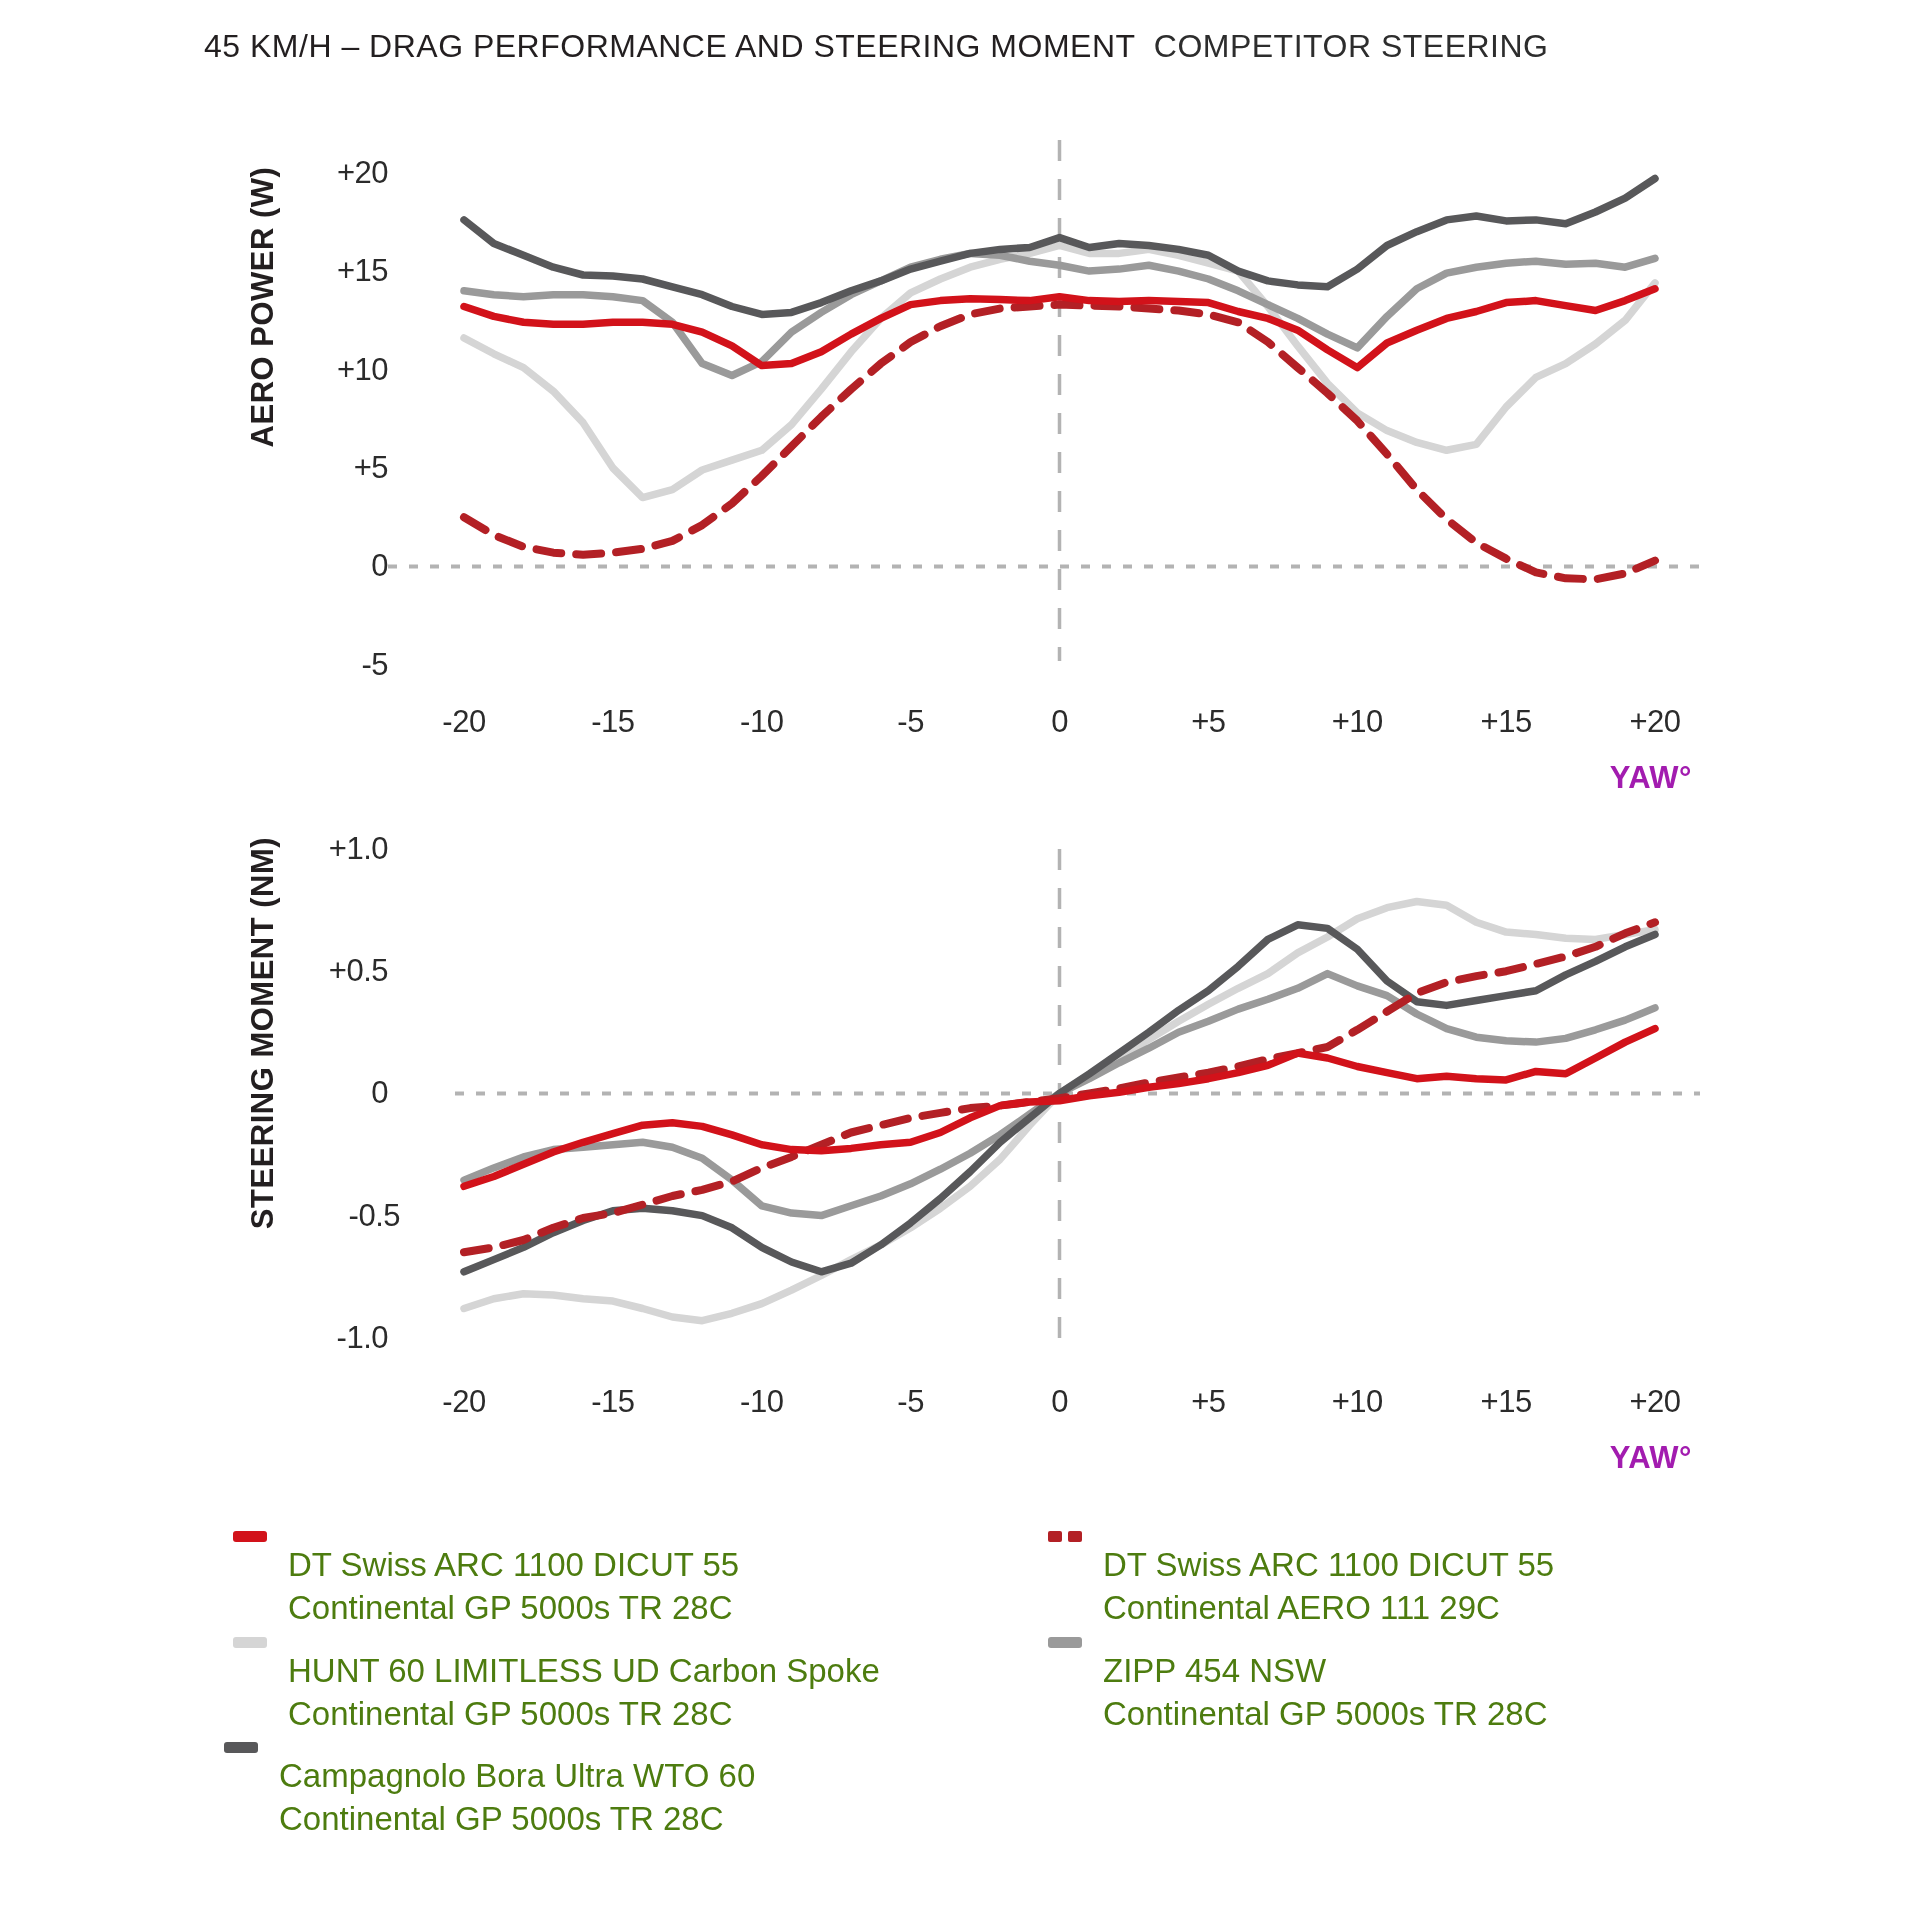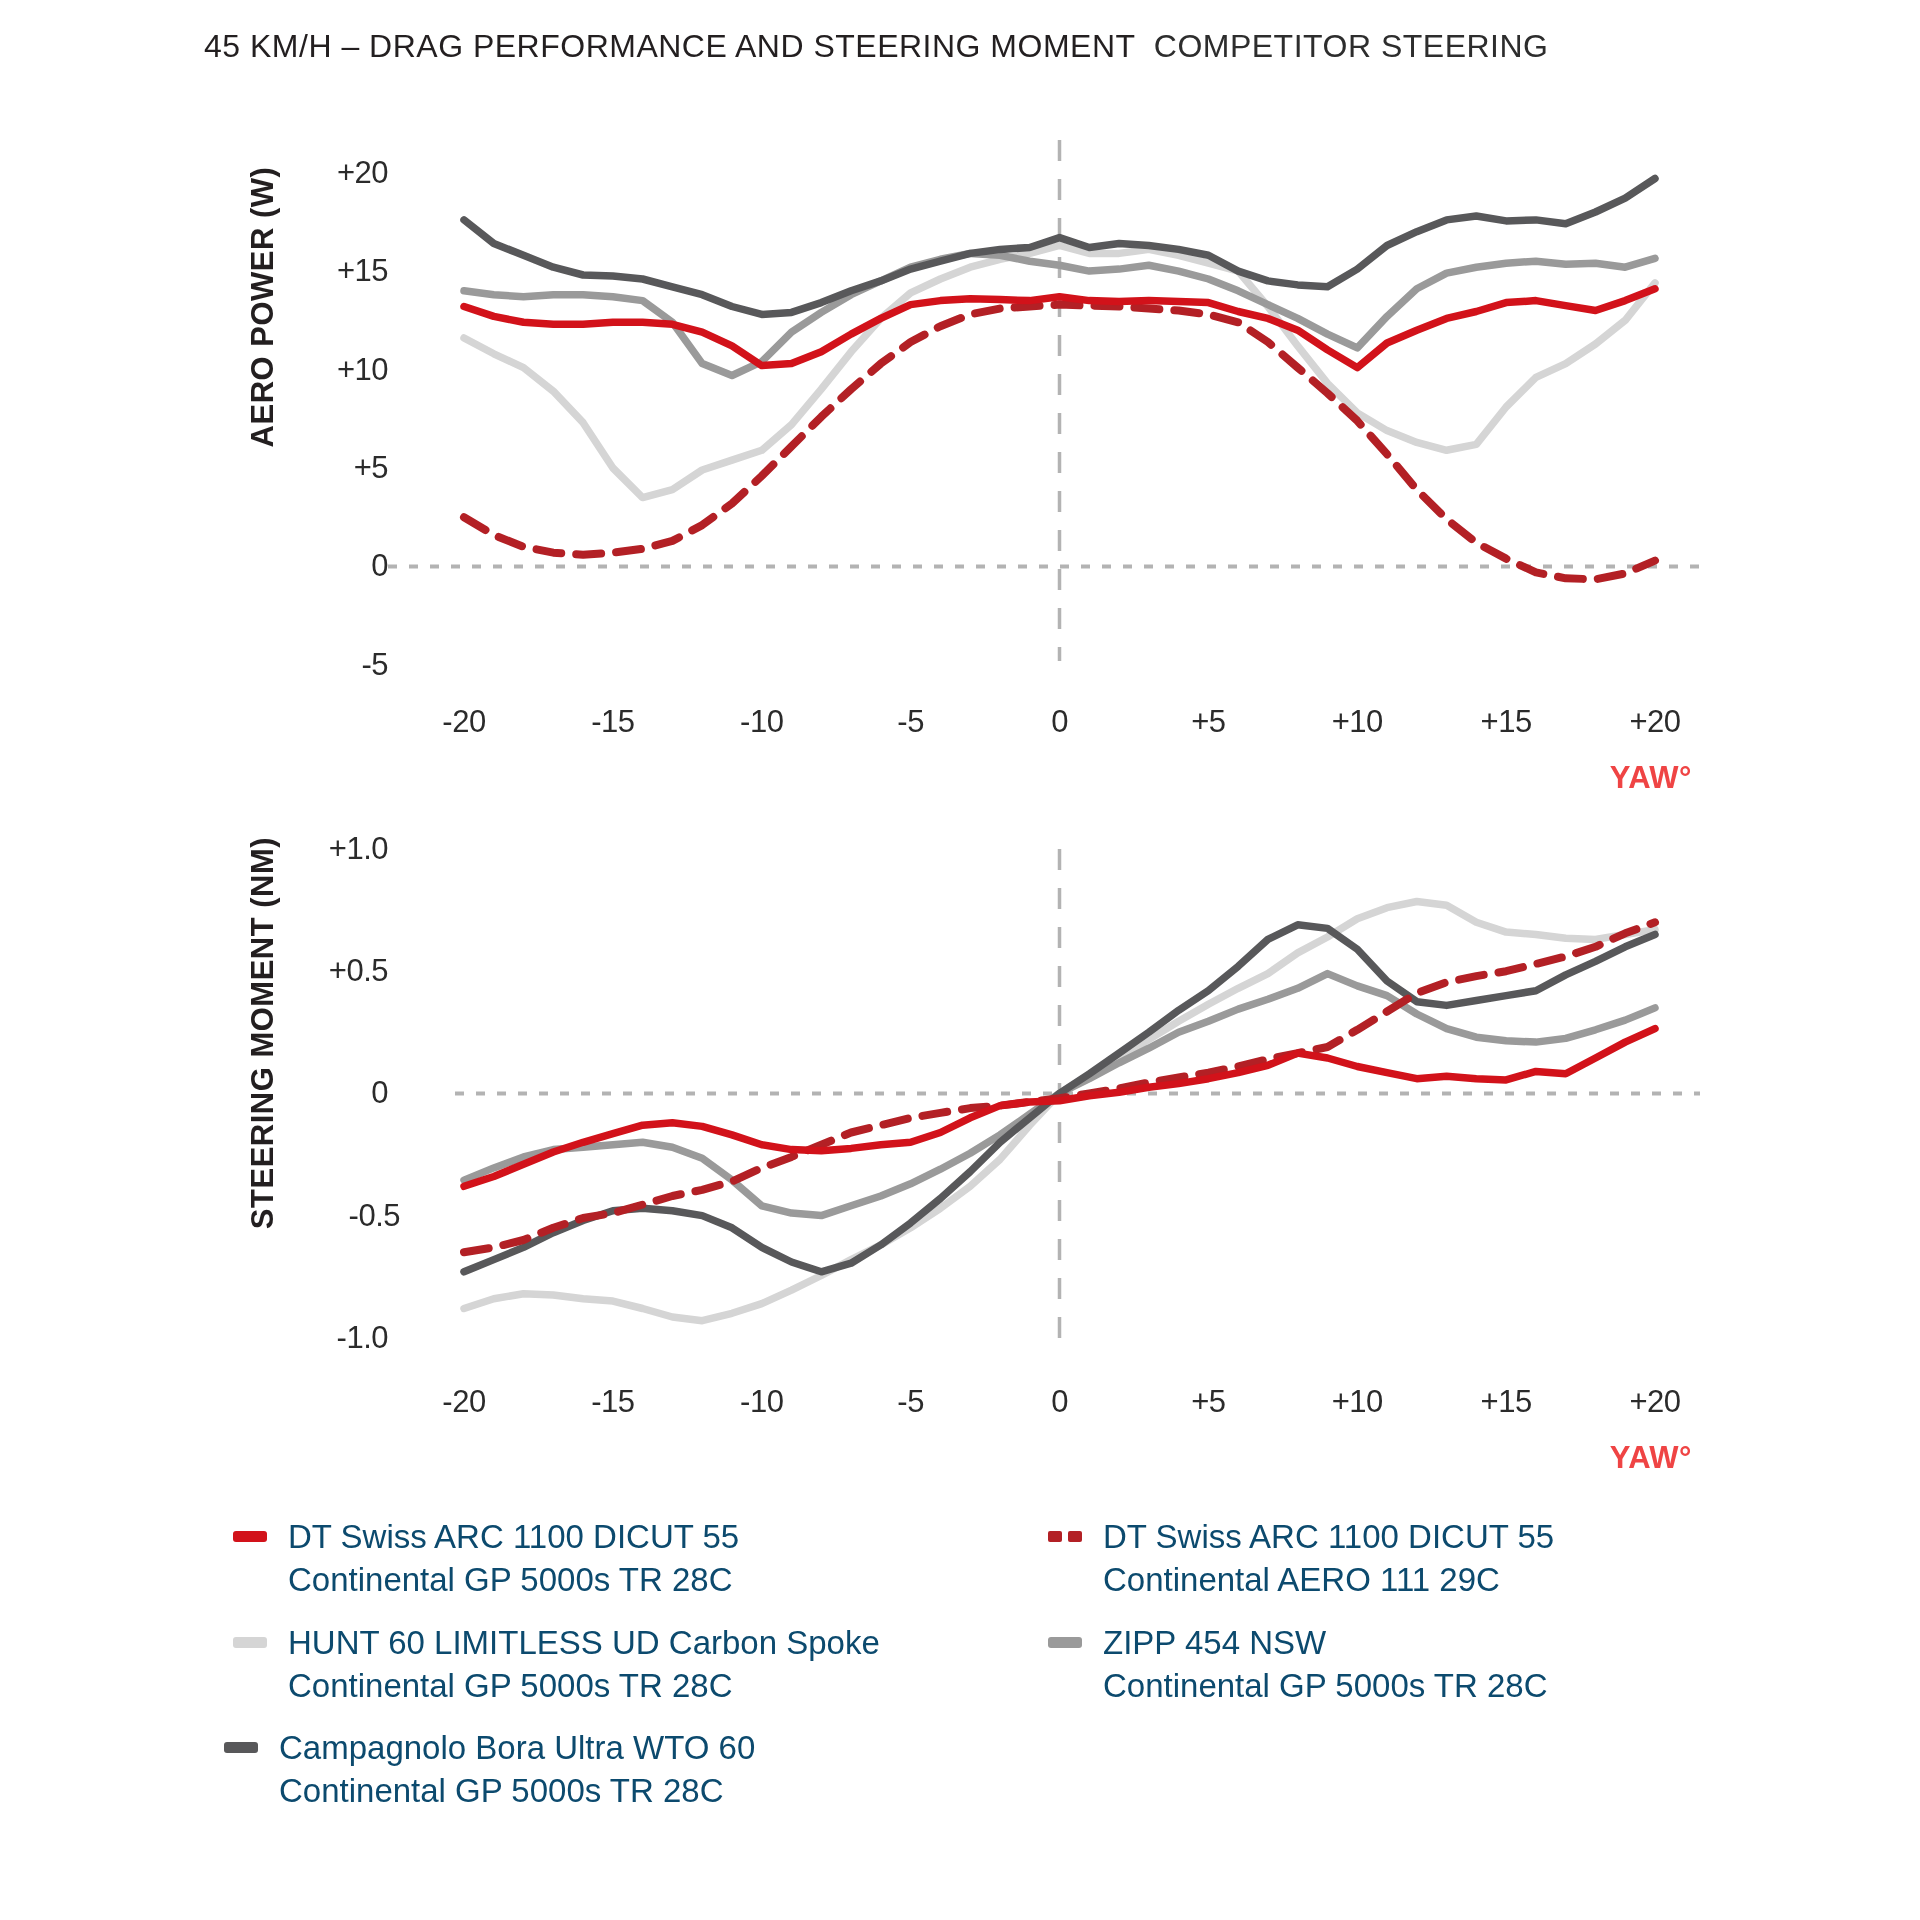--- a/index.html
+++ b/index.html
@@ -10,35 +10,35 @@
   .page-title{left:204px;top:28px;font-size:32px;letter-spacing:.5px;color:#231f20;white-space:nowrap;}
   .page-title .t-bold{font-weight:400;}
   .page-title .t-reg{font-weight:400;color:#2d2d2d;}
   .ylabel{font-weight:700;font-size:31px;color:#231f20;white-space:nowrap;letter-spacing:.5px;
           transform:translate(-50%,-50%) rotate(-90deg);}
   .ylabel-top{left:263px;top:307px;}
   .ylabel-bottom{left:263px;top:1033px;}
   .tick{position:absolute;font-size:31px;color:#2b2b2b;letter-spacing:-.5px;line-height:38px;white-space:nowrap;}
   .xtick{transform:translateX(-50%);}
   .ytick{text-align:right;}
-  .yaw-unit{font-weight:700;font-size:31px;color:#ef4444;letter-spacing:.5px;}
+  .yaw-unit{font-weight:700;font-size:31px;color:#a21caf;letter-spacing:.5px;}
   .yaw-top{right:228px;top:760px;}
   .yaw-bottom{right:228px;top:1440px;}
   .legend-item{position:absolute;}
   .li-0{left:233px;top:1515px;}
   .li-1{left:233px;top:1621px;}
   .li-2{left:224px;top:1726px;}
   .li-3{left:1048px;top:1515px;}
   .li-4{left:1048px;top:1621px;}
   .swatch{position:absolute;left:0;top:16px;width:34px;height:11px;border-radius:3px;}
   .swatch-dash{position:absolute;left:0;top:16px;width:34px;height:11px;}
   .swatch-dash span{position:absolute;top:0;width:14px;height:11px;border-radius:2px;}
   .swatch-dash span:first-child{left:0;}
   .swatch-dash span:last-child{right:0;}
-  .legend-text{margin-left:55px;font-size:33px;line-height:43px;color:#0c4a6e;white-space:nowrap;}
+  .legend-text{margin-left:55px;font-size:33px;line-height:43px;color:#4d7c0f;white-space:nowrap;margin-top:28px;}
 </style>
 </head>
 <body>
 
 <svg id="chart-svg" width="1920" height="1920" viewBox="0 0 1920 1920">
     <line x1="388" y1="566.4769230769231" x2="1700" y2="566.4769230769231" stroke="#b3b3b3" stroke-width="4" stroke-dasharray="9 12"></line>
     <line x1="1059.5" y1="140" x2="1059.5" y2="661" stroke="#b3b3b3" stroke-width="3.5" stroke-dasharray="21 18"></line>
     <polyline points="464.0,338.0 493.8,353.8 523.5,367.6 553.3,391.2 583.1,422.7 612.9,468.0 642.6,497.6 672.4,489.7 702.2,470.0 732.0,460.1 761.8,450.3 791.5,424.7 821.3,389.2 851.1,351.8 880.8,318.4 910.6,292.8 940.4,279.0 970.2,267.2 1000.0,259.3 1029.7,253.4 1059.5,245.5 1089.3,253.4 1119.1,253.4 1148.8,249.4 1178.6,255.3 1208.4,263.2 1238.2,271.1 1267.9,306.5 1297.7,345.9 1327.5,383.3 1357.3,412.9 1387.0,430.6 1416.8,442.4 1446.6,450.3 1476.3,444.4 1506.1,407.0 1535.9,377.4 1565.7,363.6 1595.5,344.0 1625.2,320.3 1655.0,282.9" fill="none" stroke="#d5d5d5" stroke-width="7.5" stroke-linejoin="round" stroke-linecap="round"></polyline>
     <polyline points="464.0,290.8 493.8,294.7 523.5,296.7 553.3,294.7 583.1,294.7 612.9,296.7 642.6,300.6 672.4,322.3 702.2,363.6 732.0,375.5 761.8,361.7 791.5,332.1 821.3,312.4 851.1,294.7 880.8,280.9 910.6,267.2 940.4,259.3 970.2,253.4 1000.0,255.3 1029.7,261.2 1059.5,265.2 1089.3,271.1 1119.1,269.1 1148.8,265.2 1178.6,271.1 1208.4,279.0 1238.2,290.8 1267.9,304.6 1297.7,318.4 1327.5,334.1 1357.3,347.9 1387.0,316.4 1416.8,288.8 1446.6,273.1 1476.3,267.2 1506.1,263.2 1535.9,261.2 1565.7,264.2 1595.5,263.2 1625.2,267.2 1655.0,258.3" fill="none" stroke="#9a9a9a" stroke-width="7.5" stroke-linejoin="round" stroke-linecap="round"></polyline>
     <polyline points="464.0,219.9 493.8,243.5 523.5,255.3 553.3,267.2 583.1,275.0 612.9,276.0 642.6,279.0 672.4,286.8 702.2,294.7 732.0,306.5 761.8,314.4 791.5,312.4 821.3,302.6 851.1,290.8 880.8,280.9 910.6,269.1 940.4,261.2 970.2,253.4 1000.0,249.4 1029.7,247.5 1059.5,237.6 1089.3,247.5 1119.1,243.5 1148.8,245.5 1178.6,249.4 1208.4,255.3 1238.2,271.1 1267.9,280.9 1297.7,284.9 1327.5,286.8 1357.3,269.1 1387.0,245.5 1416.8,231.7 1446.6,219.9 1476.3,216.0 1506.1,220.9 1535.9,219.9 1565.7,223.8 1595.5,212.0 1625.2,198.2 1655.0,178.5" fill="none" stroke="#58585a" stroke-width="7.5" stroke-linejoin="round" stroke-linecap="round"></polyline>

